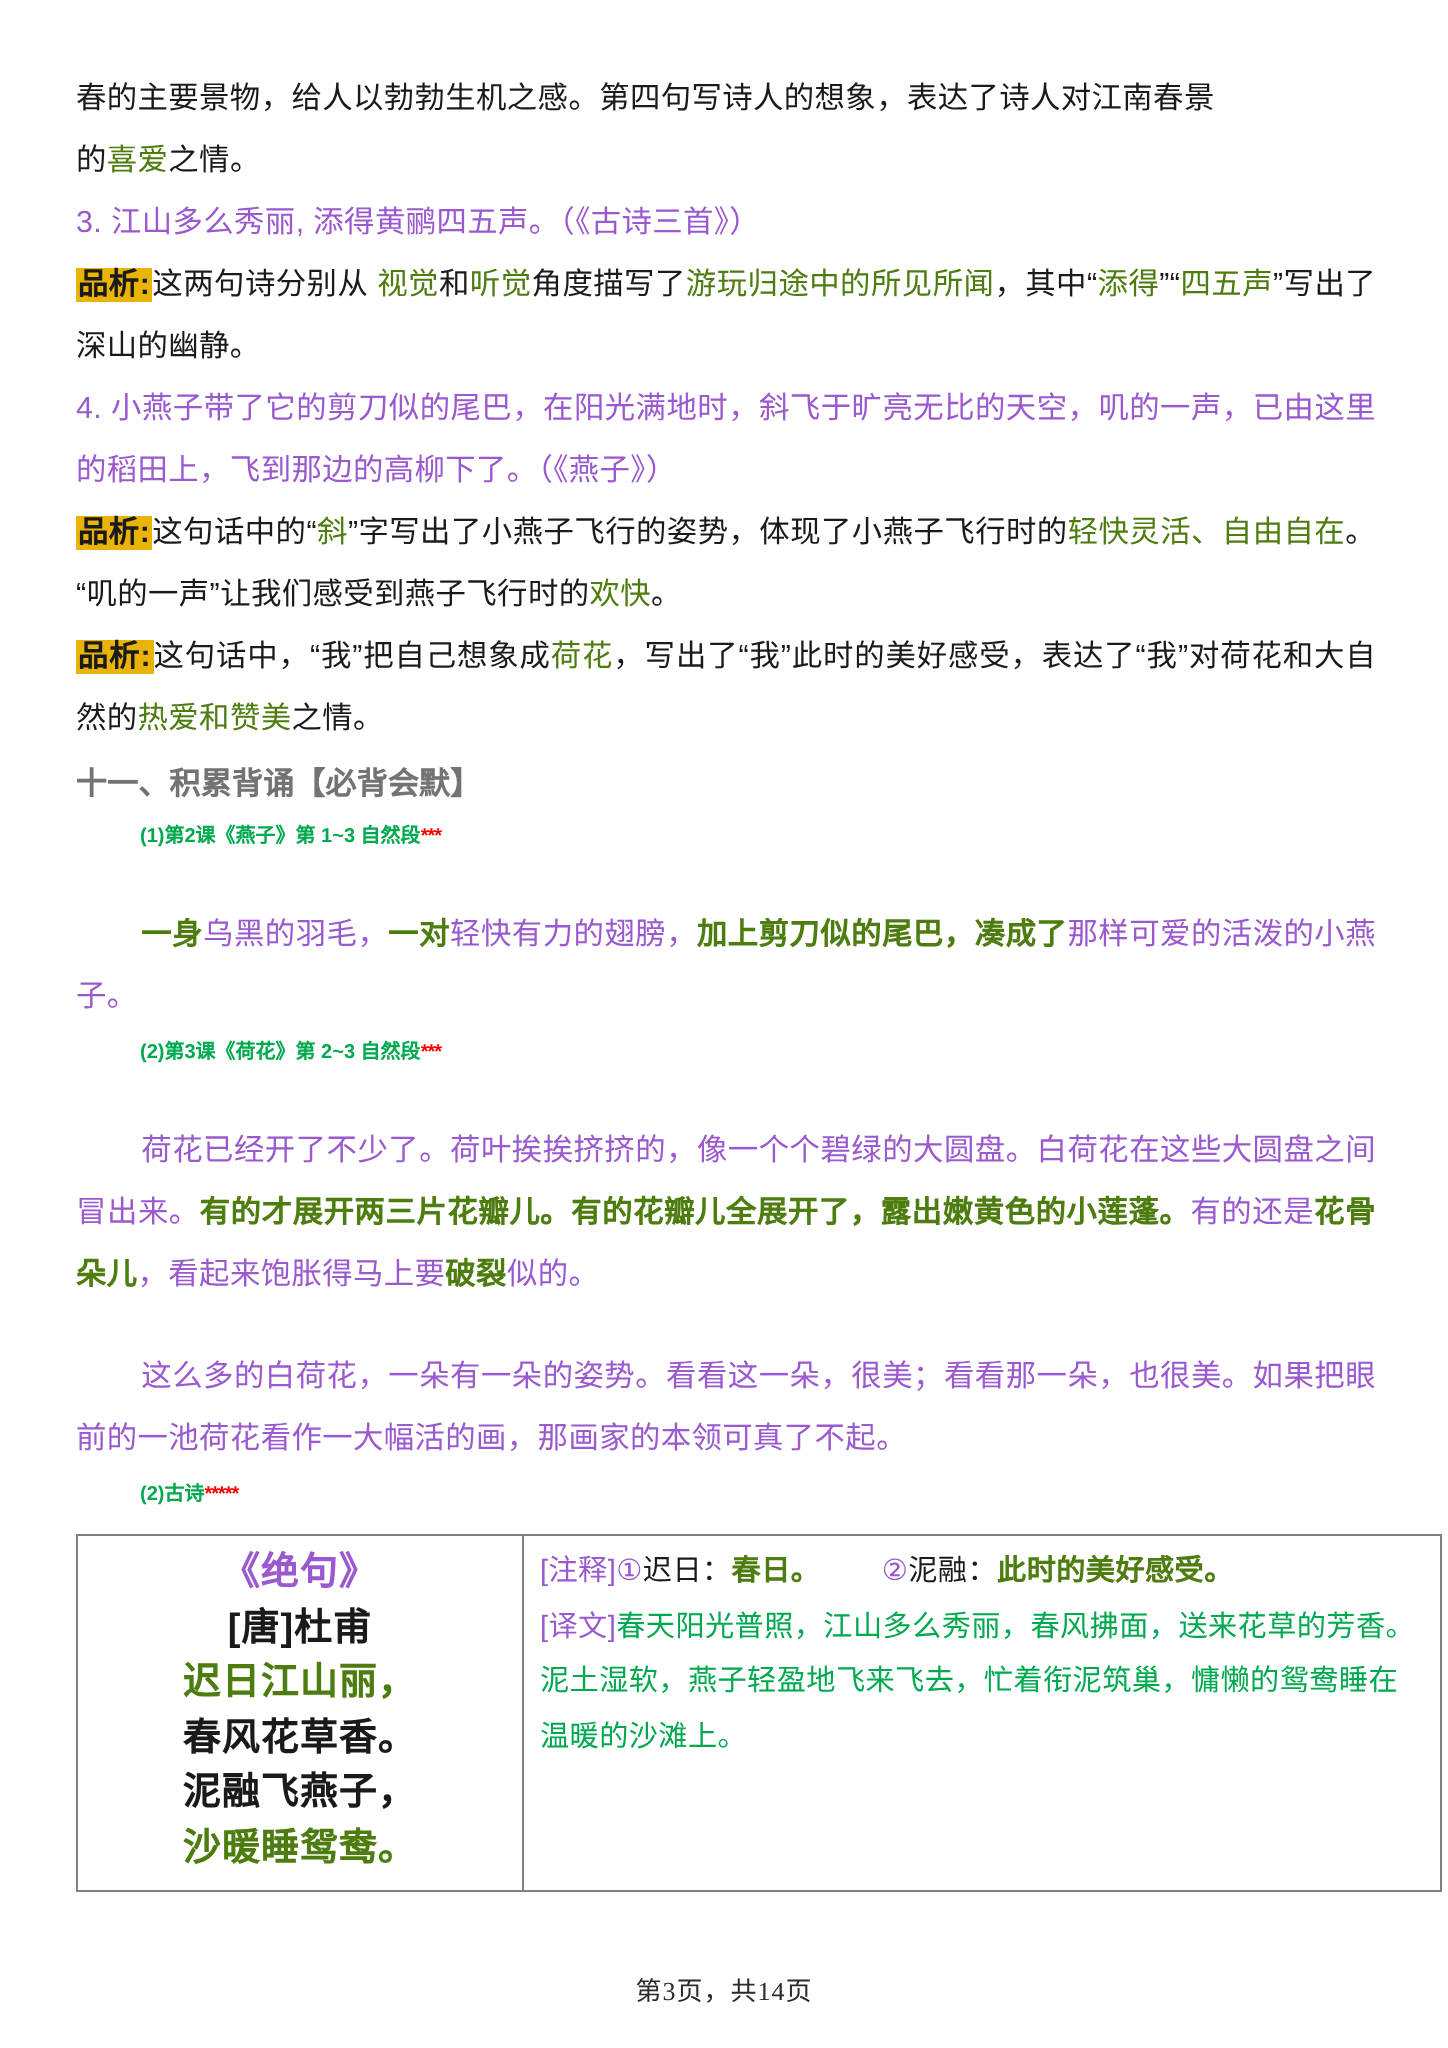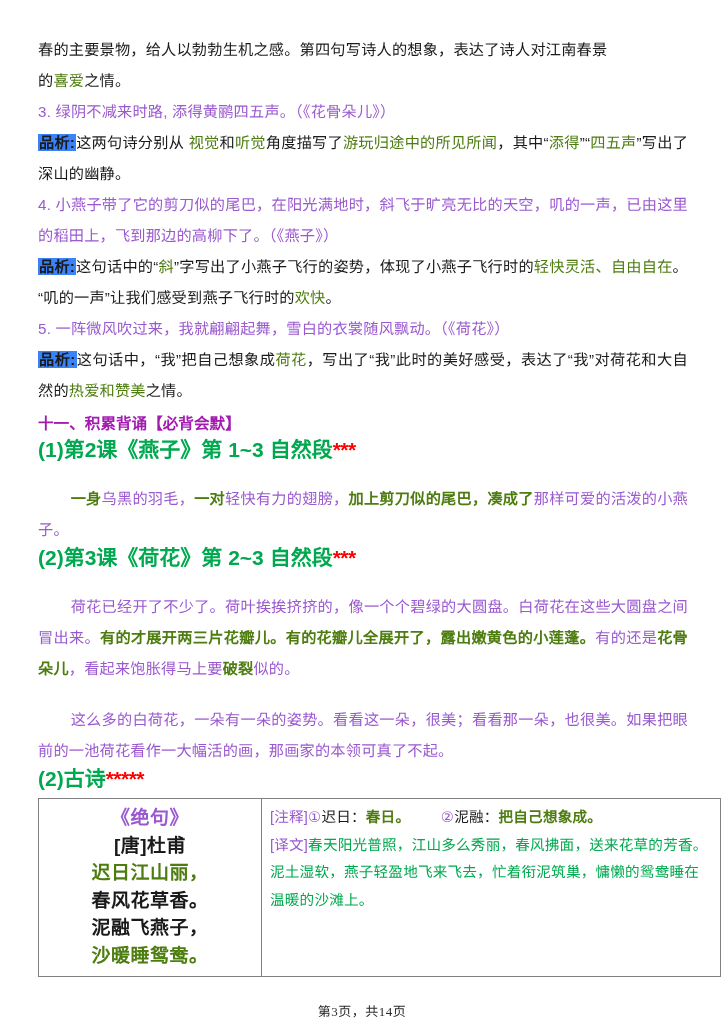--- a/index.html
+++ b/index.html
@@ -41,41 +41,42 @@
   }
   .indent { text-indent: 2.15em; margin-top: 20px; }
 
   
   .c-black   { color: #1a1a1a; }
   .c-red     { color: #4d7c0f; }
   .c-purple  { color: #9b59d0; }
   .c-green   { color: #00a94f; }
 
   .hl-pinxi {
-    background: #3b82f6;
+    background: #eab308;
     color: #1a1a1a;
     font-weight: bold;
     padding: 0 1px;
   }
 
   .bold { font-weight: bold; }
 
   
   .h-section {
     font-size: 15.6px;
     line-height: 27px;
     font-weight: bold;
-    color: #a21caf;
+    color: #737373;
     margin-top: 4px;
   }
   .h-sub {
-    font-size: 21px;
+    font-size: 10px;
     line-height: 26px;
     font-weight: bold;
     color: #00a94f;
+    margin-left: 32px;
   }
   .stars {
     color: #ff0000;
     font-weight: bold;
     letter-spacing: -0.5px;
   }
 
   
   table.poem {
     border-collapse: collapse;
@@ -101,58 +102,54 @@
     line-height: 27.5px;
     letter-spacing: 0.2px;
   }
   .gap-wide { display: inline-block; width: 2.1em; }
 
   
   .footer {
     position: absolute;
     left: 0;
     right: 0;
-    bottom: 4px;
+    bottom: 20px;
     text-align: center;
     font-family: "Liberation Serif", "DejaVu Serif", serif;
     font-size: 13px;
     color: #2b2b2b;
     letter-spacing: 0.5px;
   }
 </style>
 </head>
 <body>
 
 <div class="page">
 
   <div class="para">
     <span class="c-black">春的主要景物，给人以勃勃生机之感。第四句写诗人的想象，表达了诗人对江南春景</span><br>
     <span class="c-black">的</span><span class="c-red">喜爱</span><span class="c-black">之情。</span>
   </div>
 
   <div class="ln c-purple">
     <span>3.</span>
-    <span>绿阴不减来时路, 添得黄鹂四五声。（《花骨朵儿》）</span>
+    <span>江山多么秀丽, 添得黄鹂四五声。（《古诗三首》）</span>
   </div>
   <div class="para">
     <span class="hl-pinxi">品析:</span><span class="c-black">这两句诗分别从 </span><span class="c-red">视觉</span><span class="c-black">和</span><span class="c-red">听觉</span><span class="c-black">角度描写了</span><span class="c-red">游玩归途中的所见所闻</span><span class="c-black">，其中“</span><span class="c-red">添得</span><span class="c-black">”“</span><span class="c-red">四五声</span><span class="c-black">”写出了深山的幽静。</span>
   </div>
 
   <div class="para c-purple">
     <span>4.</span>
     <span>小燕子带了它的剪刀似的尾巴，在阳光满地时，斜飞于旷亮无比的天空，叽的一声，已由这里的稻田上，飞到那边的高柳下了。（《燕子》）</span>
   </div>
   <div class="para">
     <span class="hl-pinxi">品析:</span><span class="c-black">这句话中的“</span><span class="c-red">斜</span><span class="c-black">”字写出了小燕子飞行的姿势，体现了小燕子飞行时的</span><span class="c-red">轻快灵活、自由自在</span><span class="c-black">。“叽的一声”让我们感受到燕子飞行时的</span><span class="c-red">欢快</span><span class="c-black">。</span>
   </div>
 
-  <div class="ln c-purple">
-    <span>5.</span>
-    <span>一阵微风吹过来，我就翩翩起舞，雪白的衣裳随风飘动。（《荷花》）</span>
-  </div>
   <div class="para">
     <span class="hl-pinxi">品析:</span><span class="c-black">这句话中，“我”把自己想象成</span><span class="c-red">荷花</span><span class="c-black">，写出了“我”此时的美好感受，表达了“我”对荷花和大自然的</span><span class="c-red">热爱和赞美</span><span class="c-black">之情。</span>
   </div>
 
   <div class="h-section">十一、积累背诵【必背会默】</div>
 
   <div class="h-sub">
     <span>(1)第2课《燕子》第 1~3 自然段</span><span class="stars">***</span>
   </div>
   <div class="para indent">
@@ -177,21 +174,21 @@
       <td class="poem-left">
         <div class="pline c-purple">《绝句》</div>
         <div class="pline c-black">[唐]杜甫</div>
         <div class="pline c-red">迟日江山丽，</div>
         <div class="pline c-black">春风花草香。</div>
         <div class="pline c-black">泥融飞燕子，</div>
         <div class="pline c-red">沙暖睡鸳鸯。</div>
       </td>
       <td class="poem-right">
         <div class="nline">
-          <span class="c-purple">[注释]</span><span class="c-purple">①</span><span class="c-black">迟日：</span><span class="c-red bold">春日。</span><span class="gap-wide"></span><span class="c-purple">②</span><span class="c-black">泥融：</span><span class="c-red bold">把自己想象成。</span>
+          <span class="c-purple">[注释]</span><span class="c-purple">①</span><span class="c-black">迟日：</span><span class="c-red bold">春日。</span><span class="gap-wide"></span><span class="c-purple">②</span><span class="c-black">泥融：</span><span class="c-red bold">此时的美好感受。</span>
         </div>
         <div class="nline">
           <span class="c-purple">[译文]</span><span class="c-green">春天阳光普照，江山多么秀丽，春风拂面，送来花草的芳香。泥土湿软，燕子轻盈地飞来飞去，忙着衔泥筑巢，慵懒的鸳鸯睡在温暖的沙滩上。</span>
         </div>
       </td>
     </tr>
   </tbody>
     </table>
 
   <div class="footer">第3页，共14页</div>

